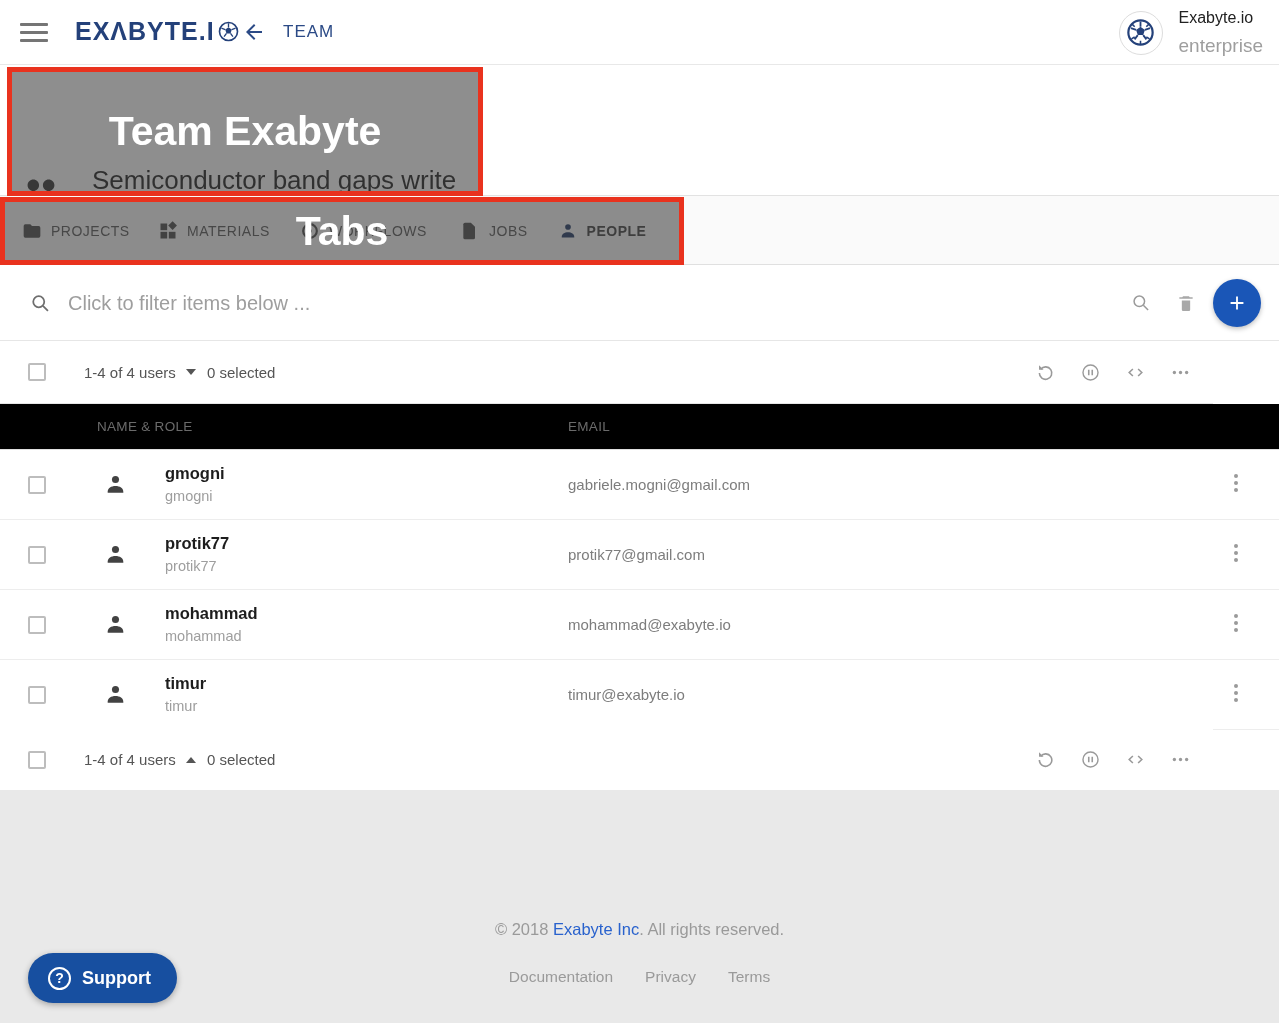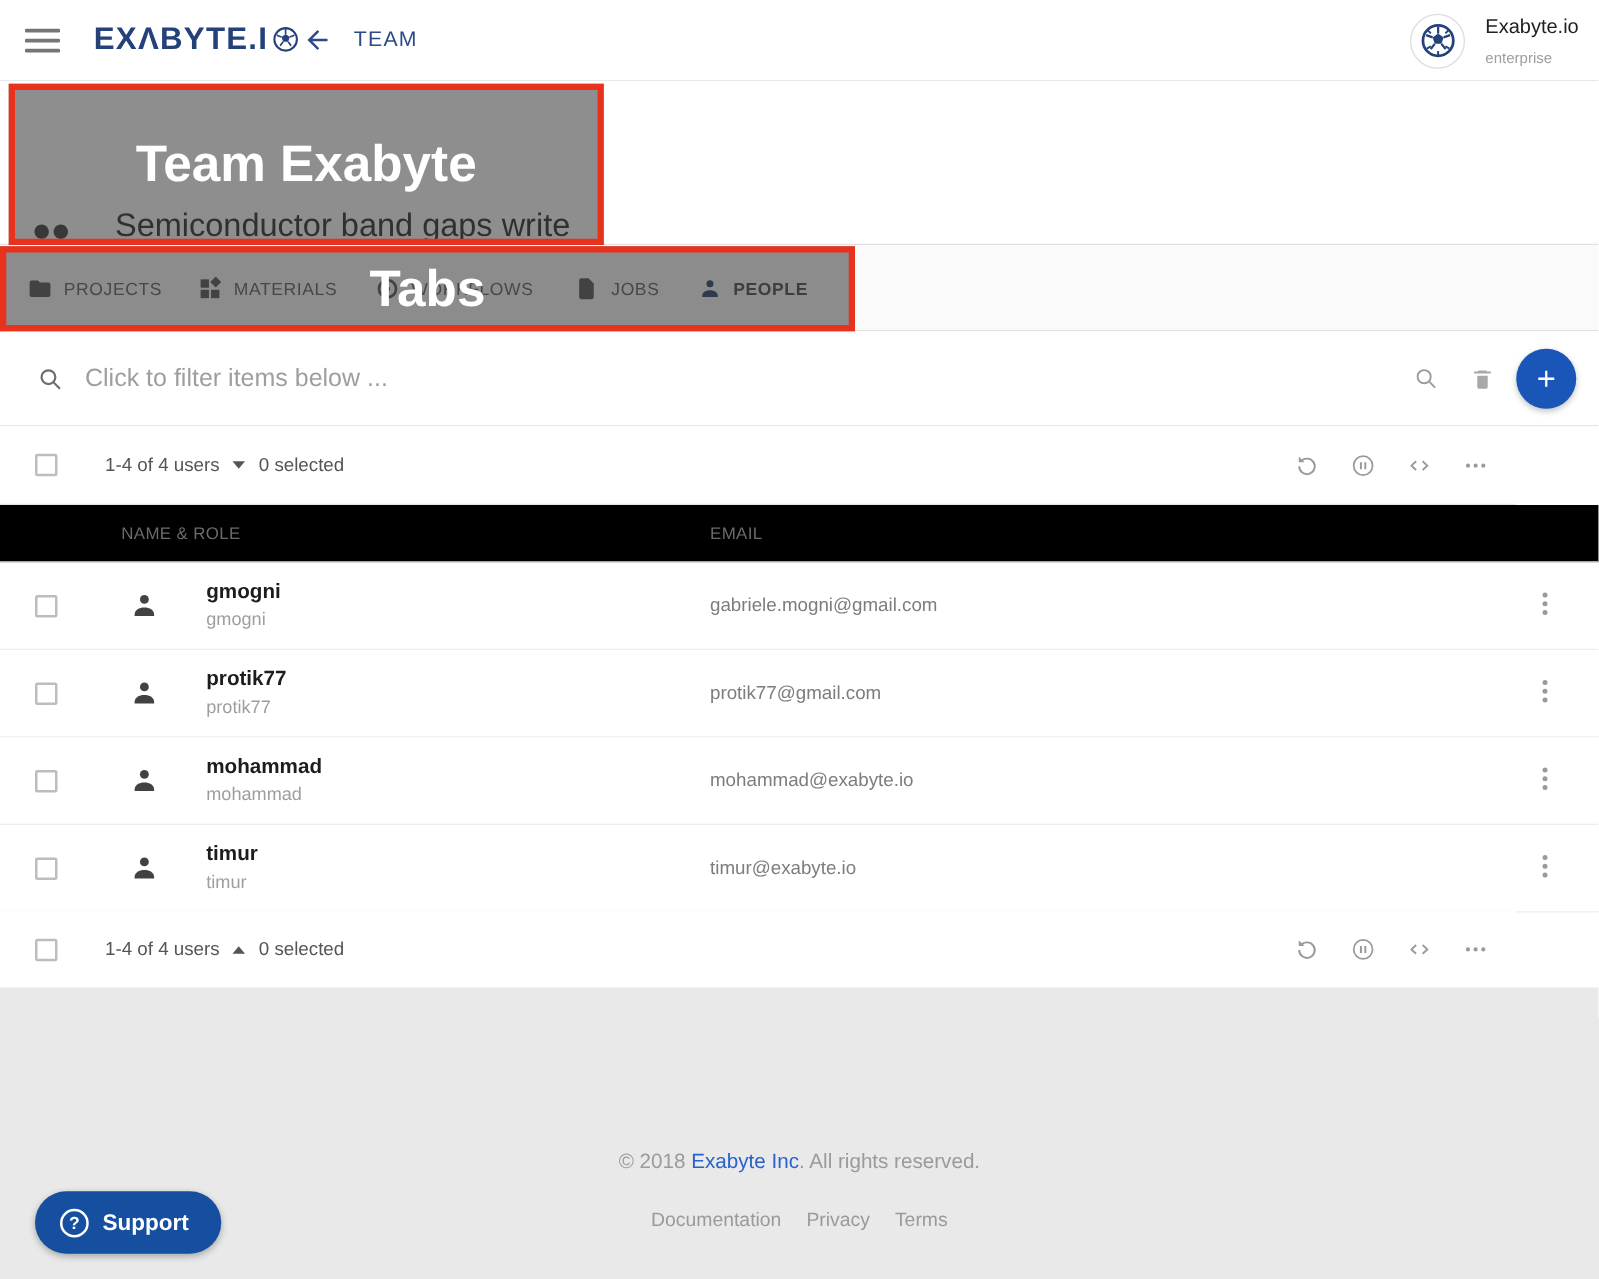--- a/index.html
+++ b/index.html
@@ -12,21 +12,21 @@
   .hamburger i { display:block; height:3px; background:#757575; margin-bottom:5px; border-radius:1px; }
   .logo { position:absolute; left:75px; top:17px; display:flex; align-items:center; color:#24417a; }
   .logo-text { font-size:25px; font-weight:bold; letter-spacing:1px; }
   .logo-ball { margin-left:2px; width:23px; height:23px; }
   .back-arrow { position:absolute; left:242px; top:20px; width:24px; height:24px; color:#2b4a86; cursor:pointer; }
   .page-title { position:absolute; left:283px; top:22px; font-size:17px; color:#2b4a86; letter-spacing:1px; }
   .account { position:absolute; right:16px; top:0; height:65px; display:flex; align-items:center; }
   .avatar { width:44px; height:44px; border:1px solid #ddd; border-radius:50%; display:flex; align-items:center; justify-content:center; color:#24417a; background:#fff; }
   .account-text { margin-left:16px; }
   .account-name { font-size:16px; color:#212121; }
-  .account-plan { font-size:12px; color:#9e9e9e; margin-top:8px; }
+  .account-plan { font-size:19px; color:#9e9e9e; margin-top:8px; }
 
   
   .summary { position:absolute; top:65px; left:0; width:1279px; height:131px; background:#fff; border-bottom:1px solid #e2e2e2; }
   .summary-icon { position:absolute; left:18px; top:105px; width:46px; height:46px; color:#333; }
   .summary-title { position:absolute; left:92px; top:100px; font-size:26px; color:#1f1f1f; }
   .summary-subtitle { position:absolute; left:92px; top:137px; font-size:15px; color:#3c3c3c; }
   .summary-perms { position:absolute; left:92px; top:160px; font-size:15px; color:#3c3c3c; }
 
   
   .tabs-row { position:absolute; top:196px; left:0; width:1279px; height:69px; background:#fafafa; border-bottom:1px solid #e0e0e0; }
@@ -81,21 +81,21 @@
   .row-role { position:absolute; left:165px; top:38px; font-size:14.5px; color:#9e9e9e; }
   .row-email { position:absolute; left:568px; top:0; height:100%; display:flex; align-items:center; font-size:15px; color:#7d7d7d; }
   .kebab { position:absolute; left:1229px; top:24px; width:14px; height:24px; display:flex; flex-direction:column; align-items:center; gap:3px; cursor:pointer; }
   .kebab i { width:4px; height:4px; border-radius:50%; background:#9a9a9a; }
   .r0 { top:450px; } .r1 { top:520px; } .r2 { top:590px; } .r3 { top:660px; }
 
   
   .footer { position:absolute; top:790px; left:0; width:1279px; height:233px; background:#e9e9e9; }
   .copyright { position:absolute; top:130px; left:0; width:100%; text-align:center; font-size:16.5px; color:#9a9a9a; }
   .copyright .link { color:#2962cd; cursor:pointer; }
-  .footer-links { position:absolute; top:178px; left:0; width:100%; display:flex; justify-content:center; gap:20px; font-size:15.5px; color:#9a9a9a; }
+  .footer-links { position:absolute; top:178px; left:0; width:100%; display:flex; justify-content:center; gap:32px; font-size:15.5px; color:#9a9a9a; }
   .footer-links span { cursor:pointer; }
   .support-btn { position:absolute; left:28px; top:163px; height:50px; padding:0 26px 0 20px; border-radius:25px; background:#174fa0; color:#fff; display:flex; align-items:center; gap:11px; box-shadow:0 2px 6px rgba(0,0,0,.3); cursor:pointer; }
   .support-q { width:23px; height:23px; border:2px solid #fff; border-radius:50%; display:flex; align-items:center; justify-content:center; font-size:14px; font-weight:bold; }
   .support-label { font-size:18px; font-weight:bold; }
 
   svg { display:block; }
 </style>
 </head>
 <body>
 

